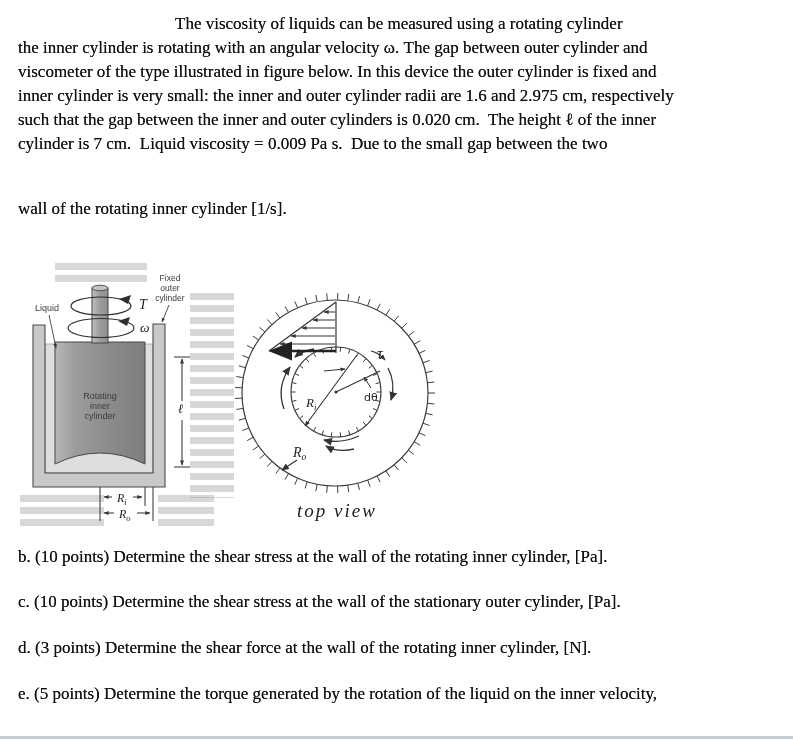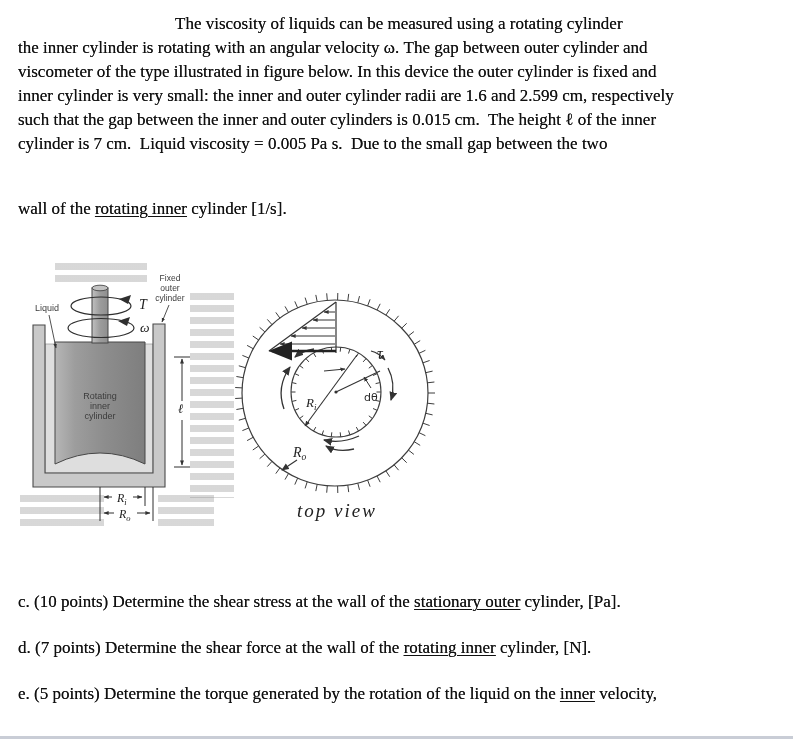--- a/index.html
+++ b/index.html
@@ -3,21 +3,21 @@
 <meta charset="utf-8">
 <style>
   html,body{margin:0;padding:0;background:#ffffff;}
   #page{position:relative;width:793px;height:741px;background:#ffffff;overflow:hidden;
         font-family:"Liberation Serif","DejaVu Serif",serif;color:#101010;}
   .textblock{position:absolute;left:18px;font-size:17px;line-height:24px;
              text-shadow:0 0 0.3px rgba(0,0,0,0.75);}
   .tline{white-space:pre;}
   .indent{padding-left:157px;}
   .qline{white-space:nowrap;}
-  .u{text-decoration:underline;text-decoration-thickness:1px;text-underline-offset:2px;}
+  .u{text-decoration-thickness:1px;text-underline-offset:2px;}
   .ghost{position:absolute;
          background:repeating-linear-gradient(180deg,rgba(125,125,125,0.30) 0px,rgba(125,125,125,0.30) 7px,rgba(0,0,0,0) 7px,rgba(0,0,0,0) 12px);
          filter:blur(0.6px);}
   #figure-svg{position:absolute;left:0;top:258px;}
   #divider{position:absolute;left:0;top:736px;width:793px;height:3px;background:#c9cdd6;}
   svg text{text-shadow:none;}
   .figsans{font-family:"Liberation Sans","DejaVu Sans",sans-serif;fill:#3c3c3c;}
   .figserif-i{font-family:"Liberation Serif","DejaVu Serif",serif;font-style:italic;fill:#222;}
   .hand{font-family:"DejaVu Sans","Liberation Sans",sans-serif;fill:#2b2b2b;}
 </style>
@@ -28,23 +28,23 @@
 
   <div class="ghost" style="left:55px;top:263px;width:92px;height:19px"></div>
   <div class="ghost" style="left:190px;top:293px;width:44px;height:205px"></div>
   <div class="ghost" style="left:20px;top:495px;width:84px;height:32px"></div>
   <div class="ghost" style="left:158px;top:495px;width:56px;height:32px"></div>
 
   <div class="textblock" style="top:12px">
     <div class="tline indent">The viscosity of liquids can be measured using a rotating cylinder</div>
     <div class="tline">the inner cylinder is rotating with an angular velocity ω. The gap between outer cylinder and</div>
     <div class="tline">viscometer of the type illustrated in figure below. In this device the outer cylinder is fixed and</div>
-    <div class="tline">inner cylinder is very small: the inner and outer cylinder radii are 1.6 and 2.599 cm, respectively</div>
-    <div class="tline">such that the gap between the inner and outer cylinders is 0.015 cm.  The height ℓ of the inner</div>
-    <div class="tline">cylinder is 7 cm.  Liquid viscosity = 0.005 Pa s.  Due to the small gap between the two</div>
+    <div class="tline">inner cylinder is very small: the inner and outer cylinder radii are 1.6 and 2.975 cm, respectively</div>
+    <div class="tline">such that the gap between the inner and outer cylinders is 0.020 cm.  The height ℓ of the inner</div>
+    <div class="tline">cylinder is 7 cm.  Liquid viscosity = 0.009 Pa s.  Due to the small gap between the two</div>
   </div>
 
   <div class="textblock" style="top:197px">
     <div class="qline"><span>wall of the </span><span class="u">rotating inner</span><span> cylinder [1/s].</span></div>
   </div>
 
   <svg id="figure-svg" width="793" height="282" viewBox="0 258 793 282">
     <defs>
       <marker id="ah" markerWidth="8" markerHeight="7" refX="6.2" refY="3" orient="auto">
           <path d="M0,0 L7,3 L0,6 Z" fill="#333"></path>
@@ -240,23 +240,24 @@
           <line x1="335" y1="336" x2="291" y2="336" marker-end="url(#ahs)"></line>
           <line x1="335" y1="344" x2="280" y2="344" marker-end="url(#ahs)"></line>
         </g>
         <line x1="336" y1="351" x2="272" y2="351" stroke="#222" stroke-width="2.4" marker-end="url(#ahb)"></line>
       </g>
 
       <text x="297" y="517" font-size="19" letter-spacing="2" class="figserif-i" fill="#1d1d1d">top view</text>
     </g>
   </svg>
 
+  <div class="textblock qline" style="top:545px"><span>b. (10 points) Determine the shear stress at the wall of the </span><span class="u">rotating inner</span><span> cylinder, [Pa].</span></div>
 
   <div class="textblock qline" style="top:590px"><span>c. (10 points) Determine the shear stress at the wall of the </span><span class="u">stationary outer</span><span> cylinder, [Pa].</span></div>
 
-  <div class="textblock qline" style="top:636px"><span>d. (7 points) Determine the shear force at the wall of the </span><span class="u">rotating inner</span><span> cylinder, [N].</span></div>
+  <div class="textblock qline" style="top:636px"><span>d. (3 points) Determine the shear force at the wall of the </span><span class="u">rotating inner</span><span> cylinder, [N].</span></div>
 
   <div class="textblock" style="top:682px">
     <div class="qline"><span>e. (5 points) Determine the torque generated by the rotation of the liquid on the </span><span class="u">inner</span><span> velocity,</span></div>
   </div>
 
   <div id="divider"></div>
 </div>
 
 </body></html>

